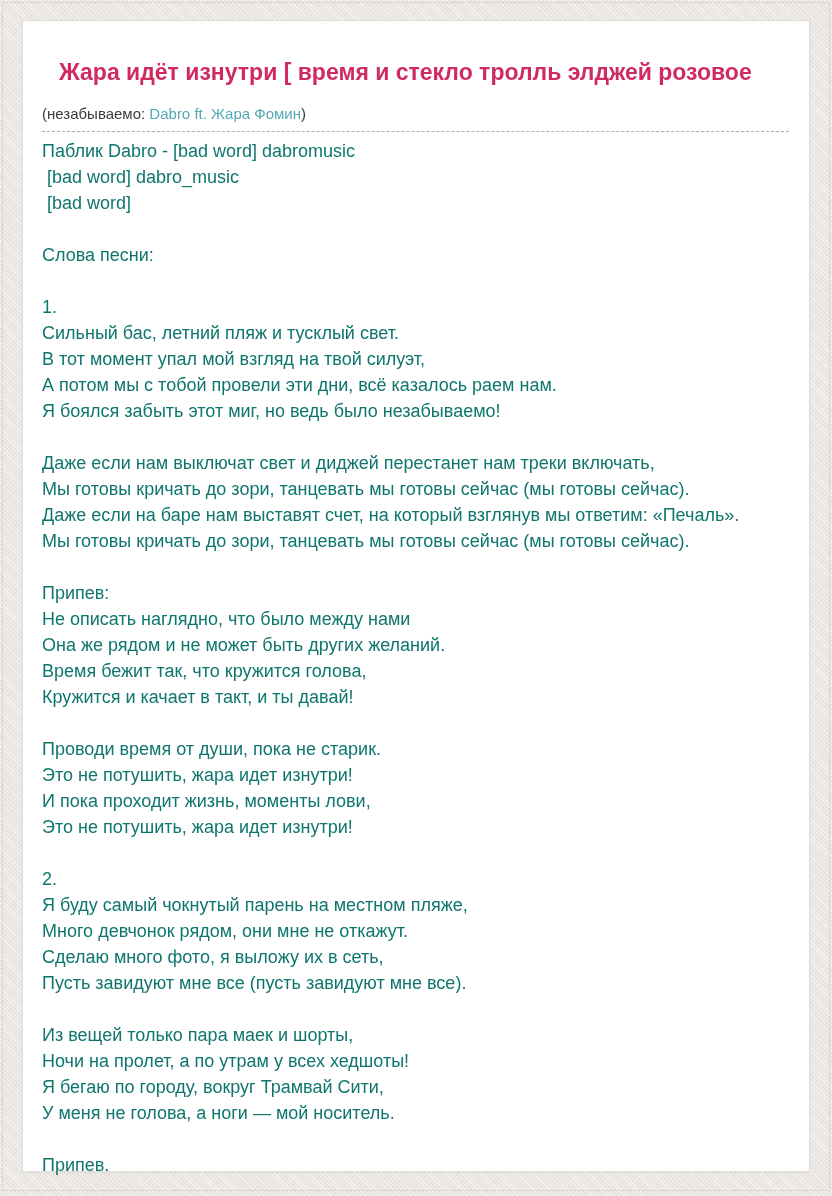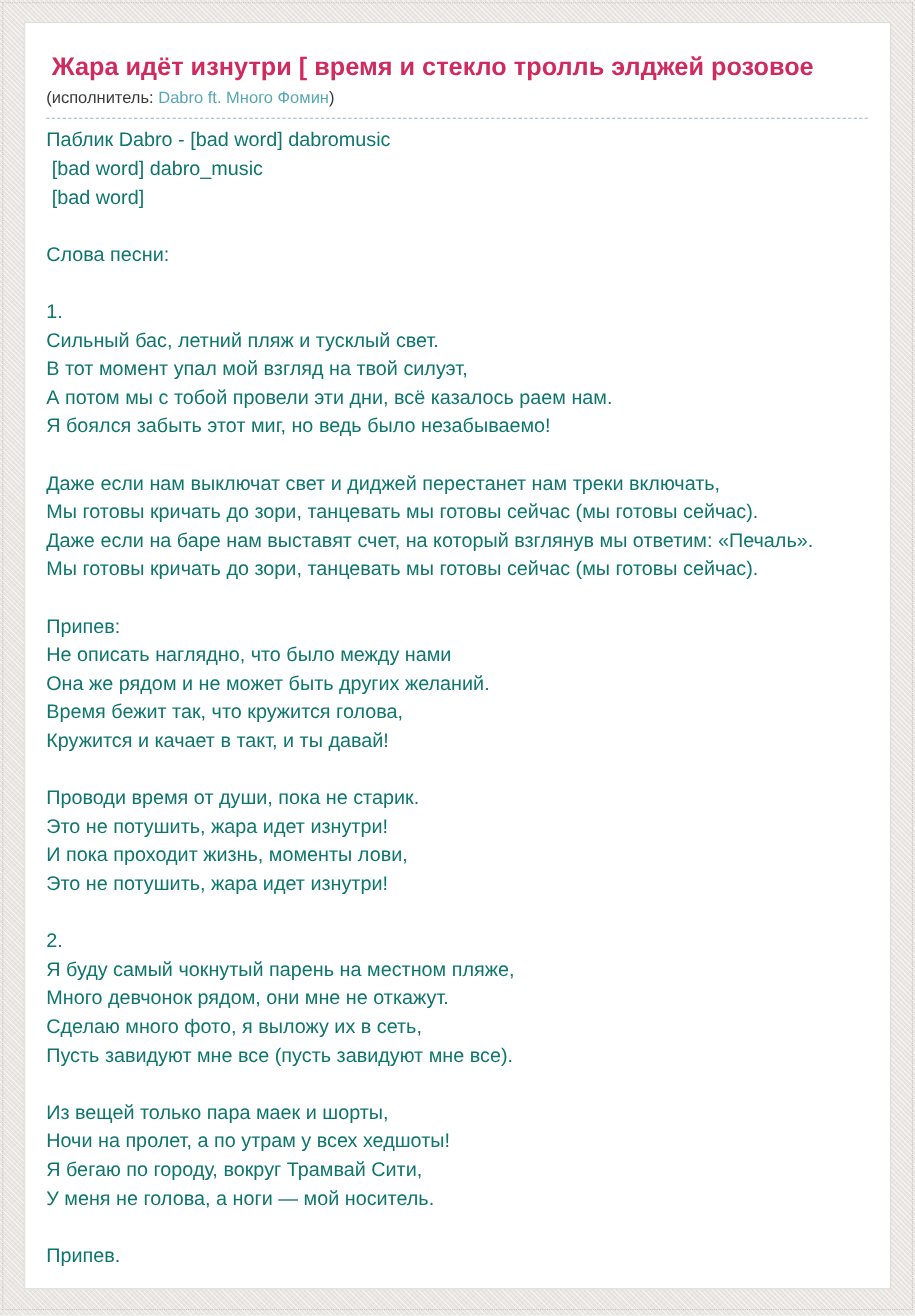--- a/index.html
+++ b/index.html
@@ -36,21 +36,21 @@
     background: #ffffff;
     border: 1px solid #e1ded9;
     box-shadow: 0 1px 2px rgba(0,0,0,0.06);
     padding: 19px 0 0 19px;
     overflow: visible;
   }
   .song-header {
     padding-right: 20px;
   }
   h1.song-title {
-    margin: 5px;
+    margin: 17px;
     font-size: 23px;
     line-height: 30px;
     font-weight: bold;
     color: #d02b5e;
     white-space: nowrap;
     letter-spacing: 0;
   }
   .artist-line {
     margin-top: 2px;
     font-size: 15px;
@@ -80,18 +80,18 @@
   }
 </style>
 </head>
 <body>
 
 <div class="page-frame"></div>
 
 <div class="card">
   <div class="song-header">
     <h1 class="song-title">Жара идёт изнутри [ время и стекло тролль элджей розовое</h1>
-    <div class="artist-line"><span>(исполнитель: </span><a href="#">Dabro ft. Много Фомин</a><span>)</span></div>
+    <div class="artist-line"><span>(незабываемо: </span><a href="#">Dabro ft. Жара Фомин</a><span>)</span></div>
     <div class="header-separator"></div>
   </div>
 
   <div class="lyrics"><div class="line">Паблик Dabro - [bad word] dabromusic</div><div class="line"> [bad word] dabro_music</div><div class="line"> [bad word]</div><div class="line"></div><div class="line">Слова песни:</div><div class="line"></div><div class="line">1.</div><div class="line">Сильный бас, летний пляж и тусклый свет.</div><div class="line">В тот момент упал мой взгляд на твой силуэт,</div><div class="line">А потом мы с тобой провели эти дни, всё казалось раем нам.</div><div class="line">Я боялся забыть этот миг, но ведь было незабываемо!</div><div class="line"></div><div class="line">Даже если нам выключат свет и диджей перестанет нам треки включать,</div><div class="line">Мы готовы кричать до зори, танцевать мы готовы сейчас (мы готовы сейчас).</div><div class="line">Даже если на баре нам выставят счет, на который взглянув мы ответим: «Печаль».</div><div class="line">Мы готовы кричать до зори, танцевать мы готовы сейчас (мы готовы сейчас).</div><div class="line"></div><div class="line">Припев:</div><div class="line">Не описать наглядно, что было между нами</div><div class="line">Она же рядом и не может быть других желаний.</div><div class="line">Время бежит так, что кружится голова,</div><div class="line">Кружится и качает в такт, и ты давай!</div><div class="line"></div><div class="line">Проводи время от души, пока не старик.</div><div class="line">Это не потушить, жара идет изнутри!</div><div class="line">И пока проходит жизнь, моменты лови,</div><div class="line">Это не потушить, жара идет изнутри!</div><div class="line"></div><div class="line">2.</div><div class="line">Я буду самый чокнутый парень на местном пляже,</div><div class="line">Много девчонок рядом, они мне не откажут.</div><div class="line">Сделаю много фото, я выложу их в сеть,</div><div class="line">Пусть завидуют мне все (пусть завидуют мне все).</div><div class="line"></div><div class="line">Из вещей только пара маек и шорты,</div><div class="line">Ночи на пролет, а по утрам у всех хедшоты!</div><div class="line">Я бегаю по городу, вокруг Трамвай Сити,</div><div class="line">У меня не голова, а ноги — мой носитель.</div><div class="line"></div><div class="line">Припев.</div></div>
 </div>
 
 </body></html>

